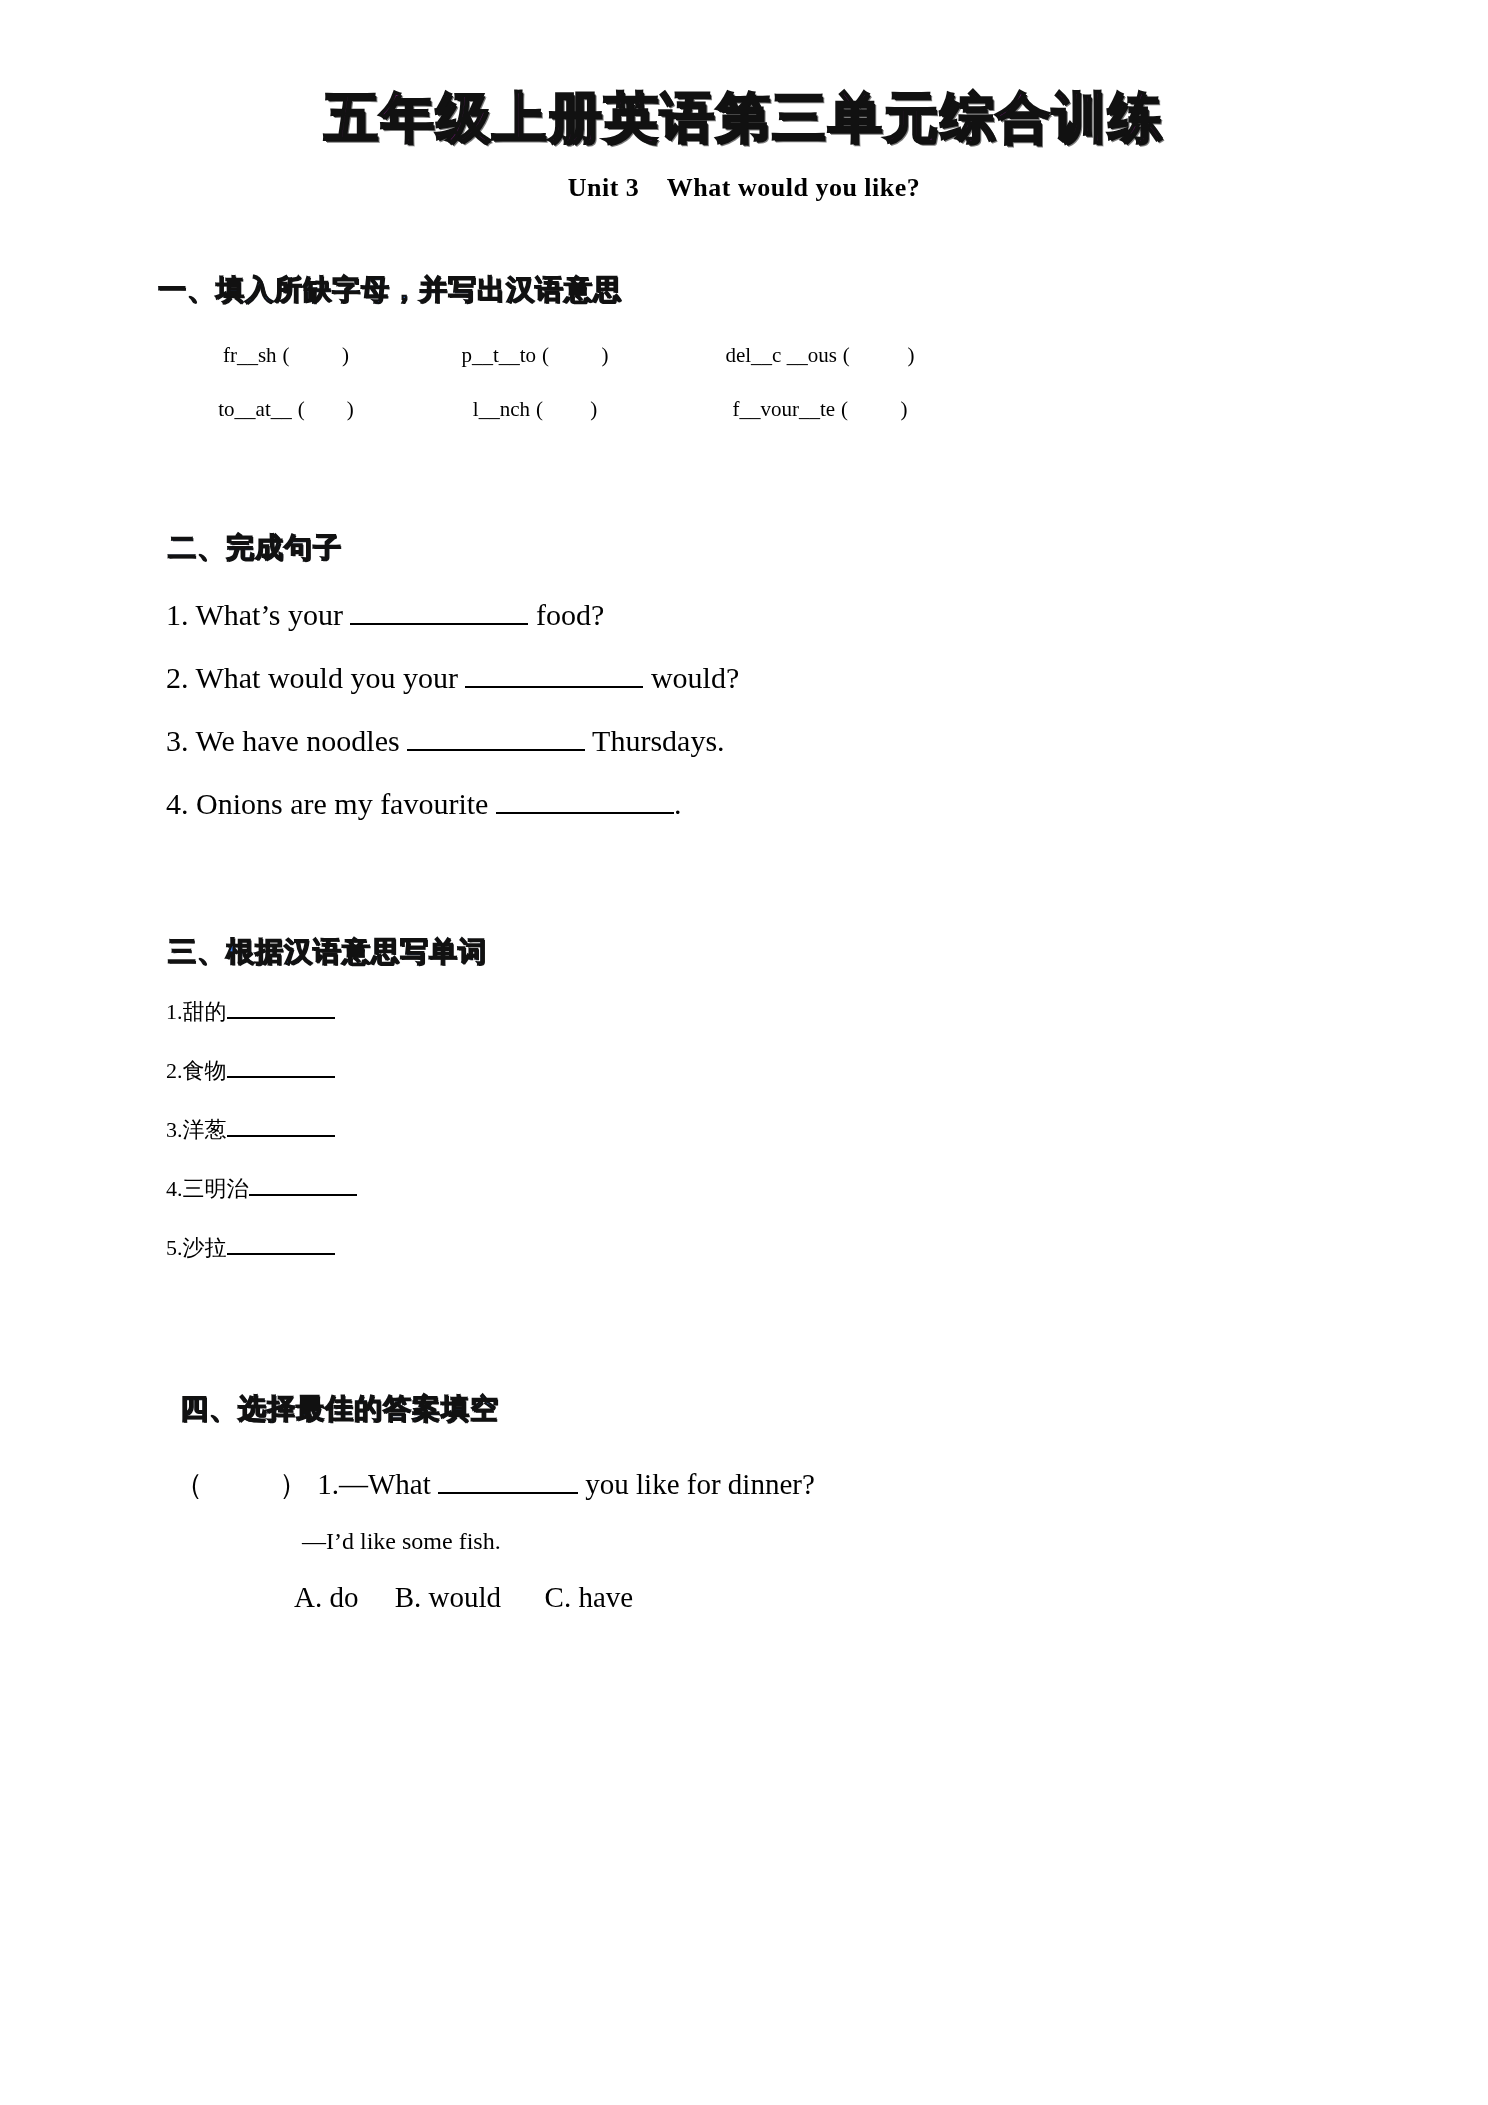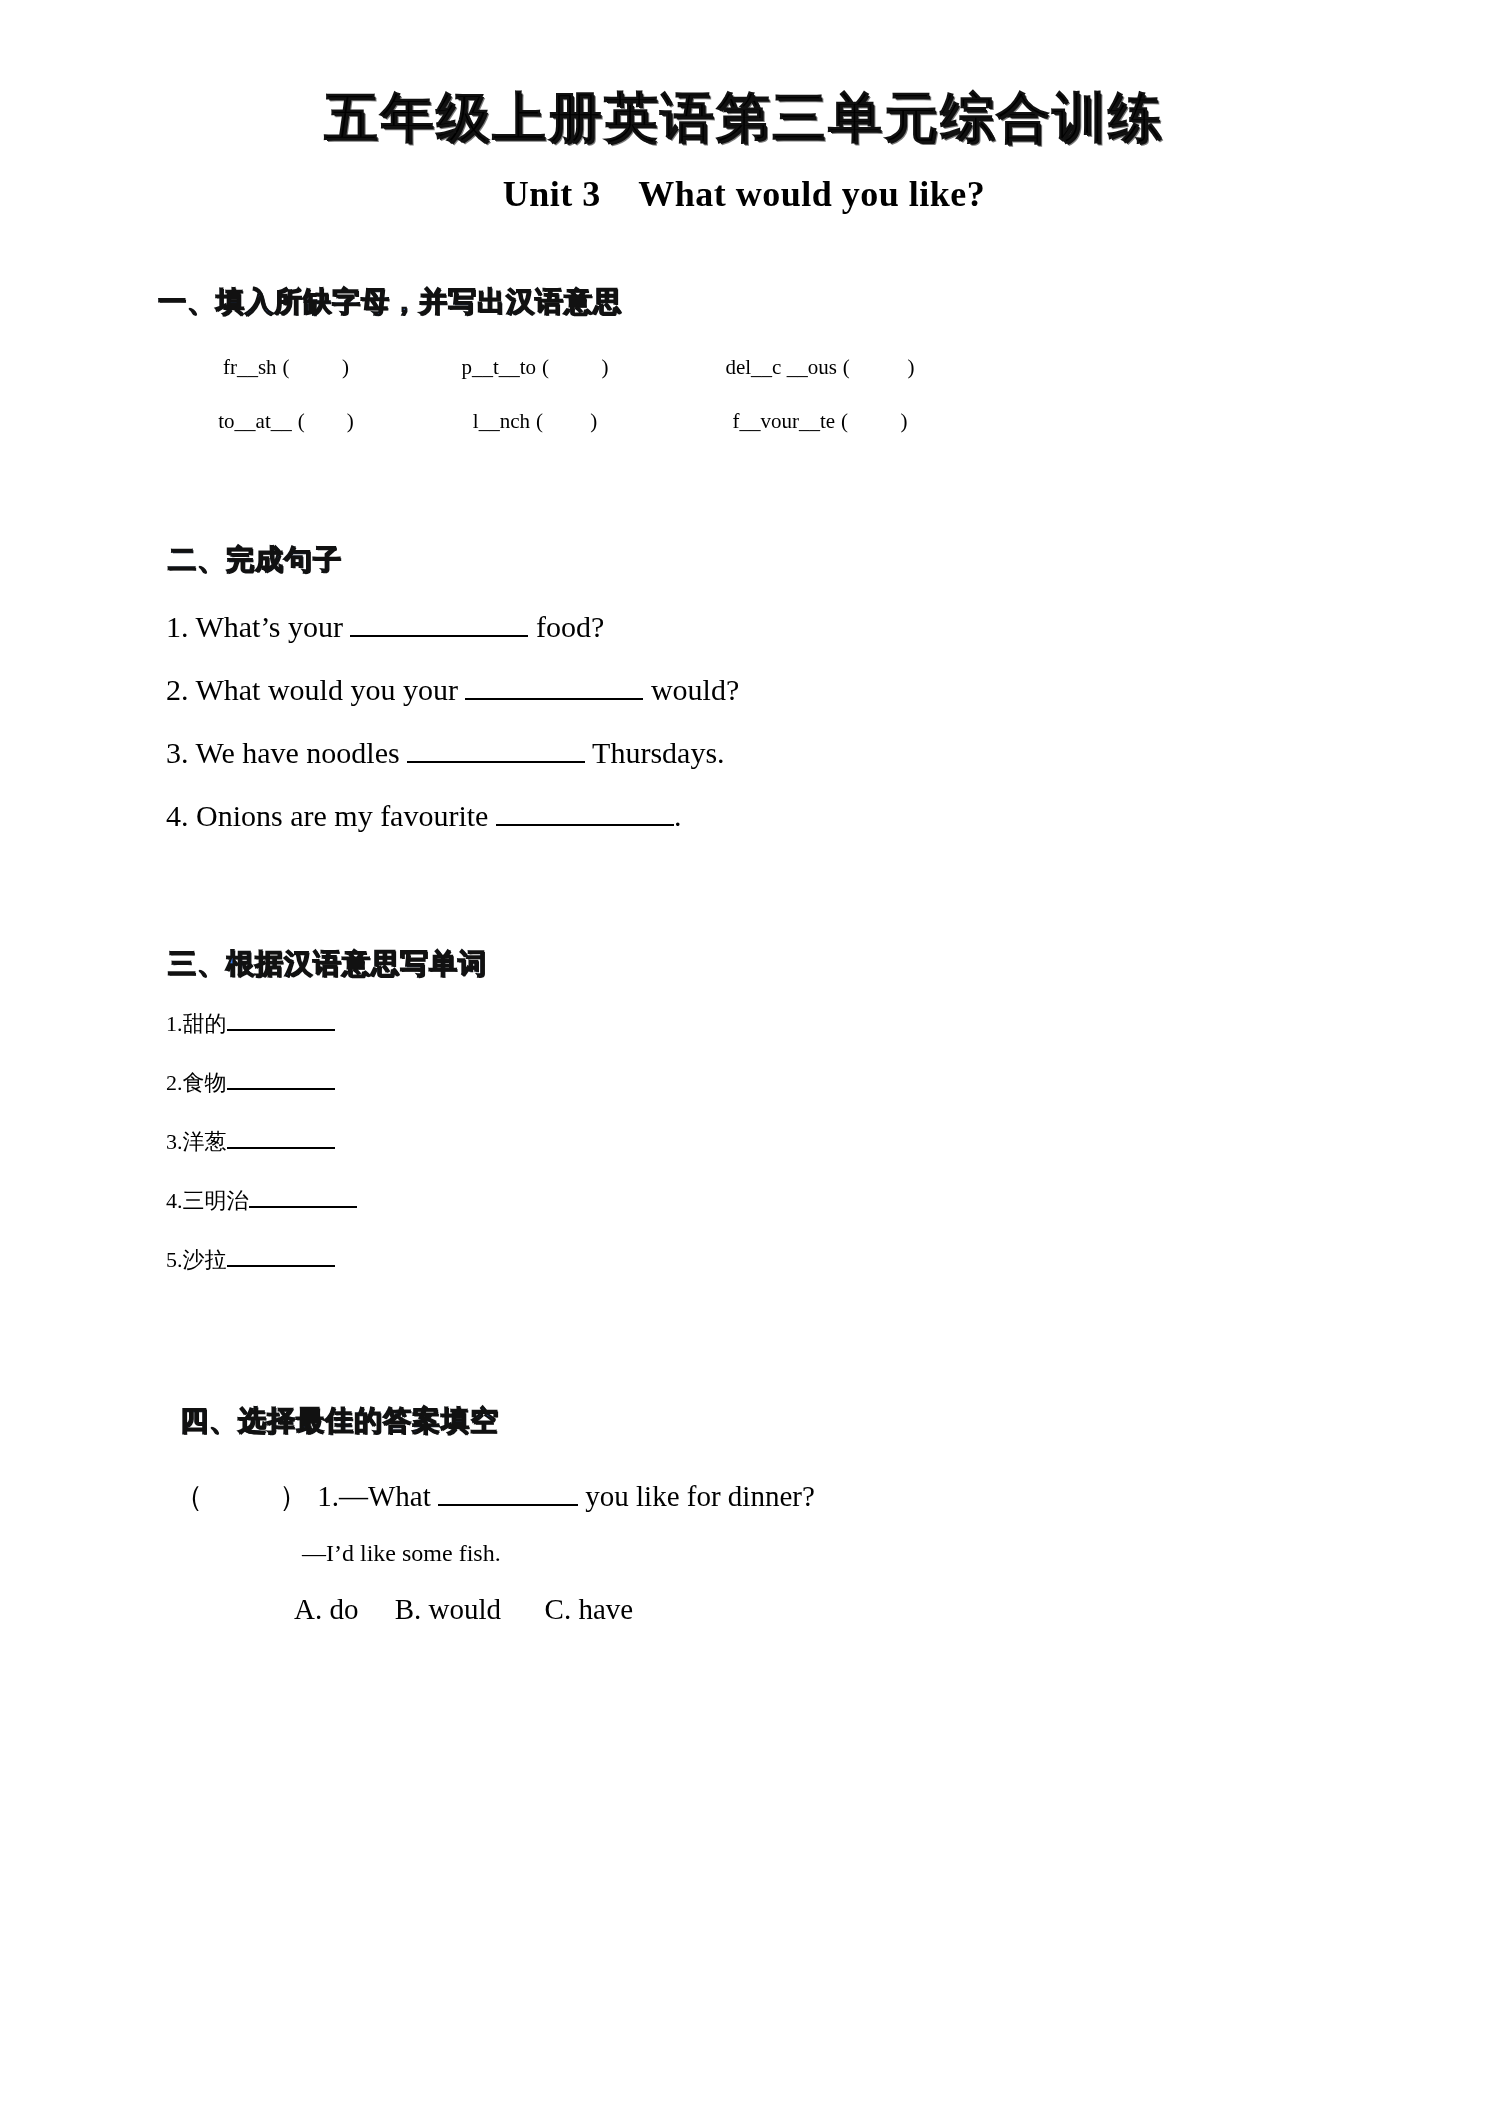--- a/index.html
+++ b/index.html
@@ -22,37 +22,37 @@
     height: 2105px;
     box-sizing: border-box;
     padding: 0 150px;
   }
 
   
   .doc-title {
     text-align: center;
     font-family: "DejaVu Sans", "Liberation Sans", sans-serif;
     font-size: 54px;
-    font-weight: 400;
+    font-weight: 700;
     letter-spacing: 2px;
     line-height: 1.1;
     margin: 0;
     padding-top: 88px;
-    color: #000000;
+    color: #701a75;
     -webkit-text-stroke: 2.2px #111111;
     text-shadow:
        2px 2px 0 #111111,
        3px 3px 0 rgba(17,17,17,.55);
     white-space: nowrap;
   }
 
   
   .doc-subtitle {
     text-align: center;
-    font-size: 36px;
+    font-size: 26px;
     font-weight: 700;
     margin: 0;
     padding-top: 26px;
     white-space: pre;
     letter-spacing: .5px;
   }
 
   
   .section-head {
     font-family: "DejaVu Sans", "Liberation Sans", sans-serif;

